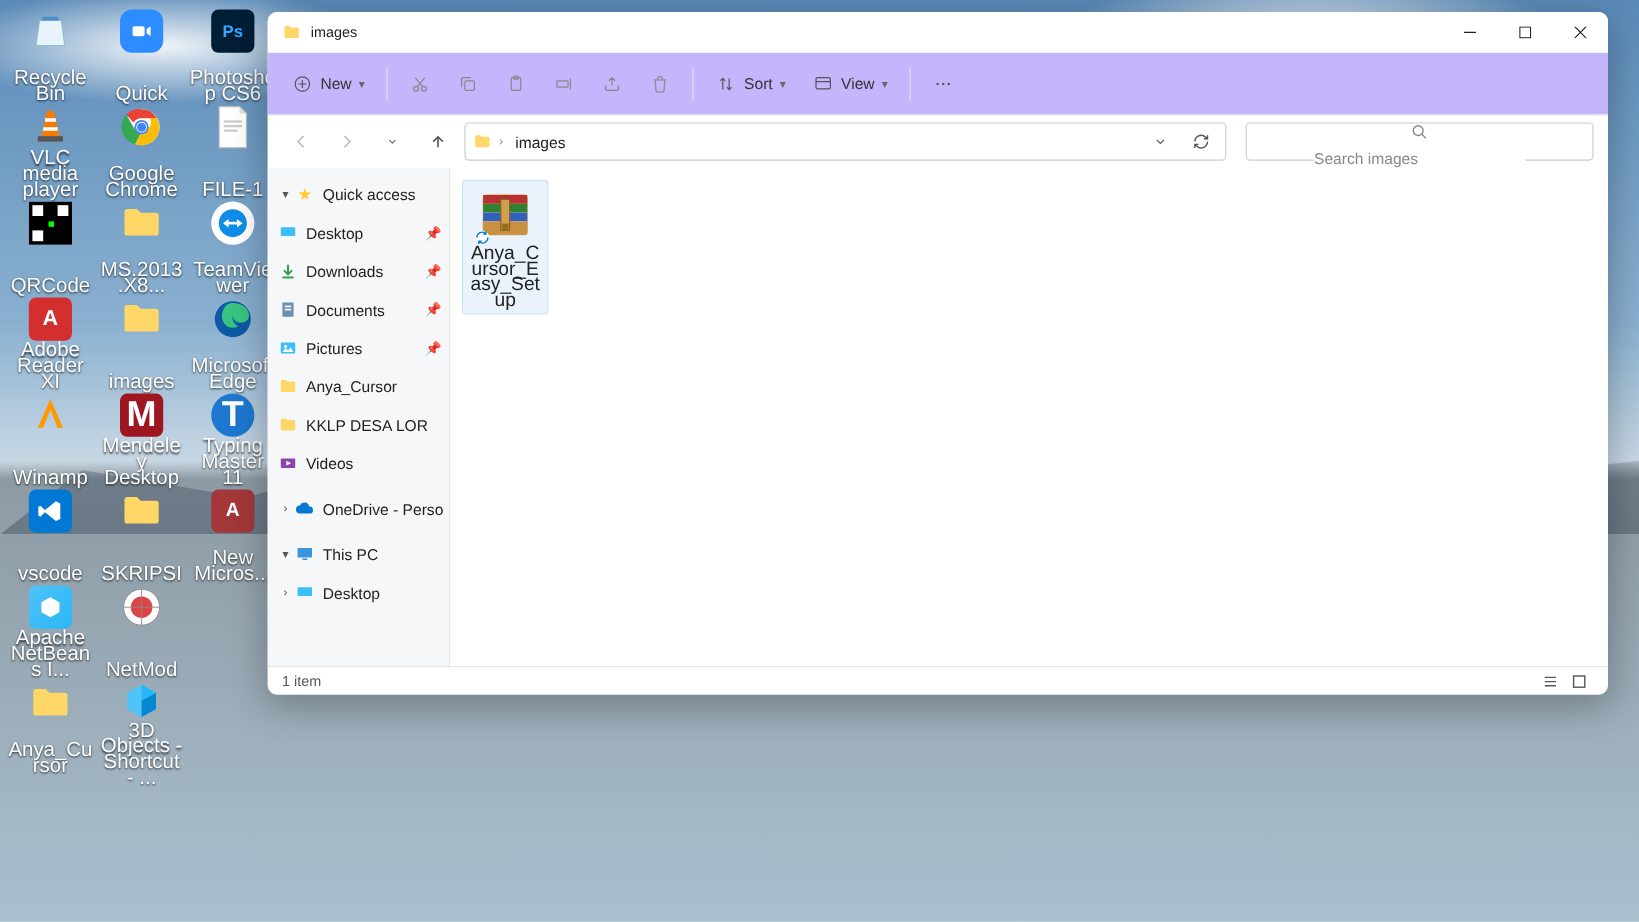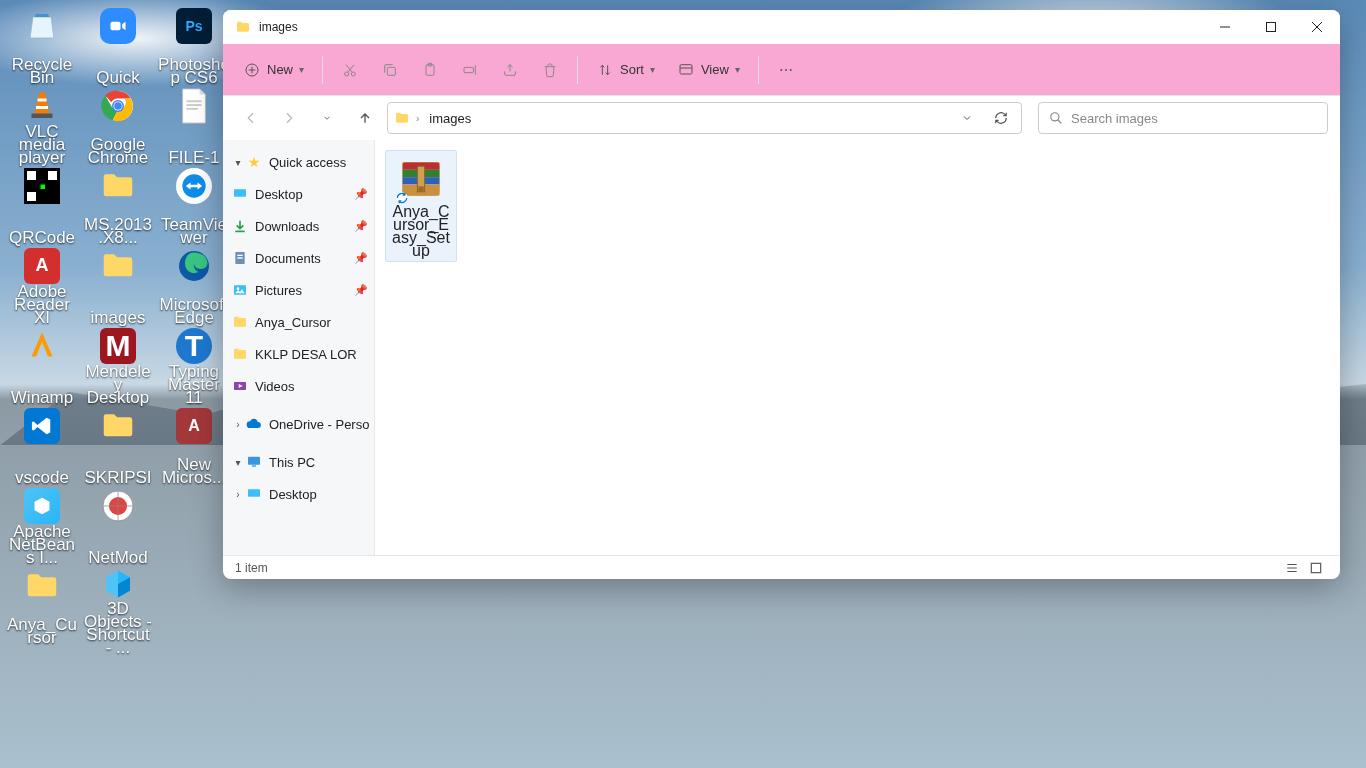--- a/index.html
+++ b/index.html
@@ -26,33 +26,33 @@
 .dicon .ic { width:40px; height:40px; display:flex; align-items:center; justify-content:center; font-size:30px; }
 .dicon .lbl { color:#fff; font-size:17px; text-align:center; line-height:13px; text-shadow:0 1px 2px rgba(0,0,0,.8); max-width:72px; word-wrap:break-word; }
 .ic-generic { width:36px; height:36px; border-radius:6px; }
 
 .win { position:absolute; left:223px; top:10px; width:1117px; height:569px; background:#fff; border-radius:8px; box-shadow:0 8px 32px rgba(0,0,0,.3); display:flex; flex-direction:column; overflow:hidden; }
 .titlebar { height:34px; display:flex; align-items:center; background:#fff; }
 .titlebar .t-icon { width:16px; height:16px; margin:0 8px 0 12px; color:#ffd766; }
 .titlebar .t-text { font-size:12px; color:#222; flex:0 0 auto; }
 .titlebar .spacer { flex:1; }
 .winbtn { width:46px; height:34px; display:flex; align-items:center; justify-content:center; color:#222; cursor:pointer; }
-.ribbon { height:52px; background:#f9a8d4; border-bottom:1px solid #e5e5e5; display:flex; align-items:center; padding:0 10px; gap:2px; }
+.ribbon { height:52px; background:#c4b5fd; border-bottom:1px solid #e5e5e5; display:flex; align-items:center; padding:0 10px; gap:2px; }
 .rbtn { height:36px; padding:0 10px; border-radius:4px; display:flex; align-items:center; gap:6px; color:#333; font-size:13px; cursor:pointer; }
 .rsep { width:1px; height:28px; background:#dcdfe4; margin:0 6px; }
 .ricon { width:18px; height:18px; display:flex; align-items:center; justify-content:center; color:#555; }
 .chev { font-size:10px; color:#666; }
 .navrow { height:44px; display:flex; align-items:center; padding:0 12px; gap:6px; }
 .navbtn { width:32px; height:32px; display:flex; align-items:center; justify-content:center; color:#555; border-radius:4px; cursor:pointer; }
 .navbtn.dis { color:#bbb; cursor:default; }
 .addrbar { flex:1; height:32px; border:1px solid #ccc; border-radius:4px; display:flex; align-items:center; padding:0 6px; gap:6px; }
 .crumb { font-size:13px; color:#222; padding:2px 4px; cursor:pointer; }
 .crumbsep { color:#888; font-size:10px; }
 .addrbtn { width:28px; height:28px; display:flex; align-items:center; justify-content:center; color:#555; cursor:pointer; }
-.searchbox { width:290px; height:32px; border:1px solid #ccc; border-radius:4px; display:flex; align-items:center; padding:0 10px; gap:8px; margin-left:10px; }
+.searchbox { width:290px; height:32px; border:1px solid #ccc; border-radius:4px; display:flex; align-items:center; padding:0 10px; gap:8px; margin-left:10px;flex-direction:column; }
 .searchbox input { border:none; outline:none; font-size:13px; flex:1; color:#333; }
 .searchbox input::placeholder { color:#888; }
 .body { flex:1; display:flex; min-height:0; }
 .side { width:152px; background:#f6f7f9; border-right:1px solid #e8e8e8; overflow:hidden; padding-top:6px; }
 .srow { height:32px; display:flex; align-items:center; padding-left:8px; font-size:13px; color:#222; cursor:pointer; position:relative; white-space:nowrap; overflow:hidden; }
 .srow.header { font-weight:400; }
 .srow.child { }
 .srow .caret { width:14px; text-align:center; color:#555; font-size:10px; }
 .srow .sicon { width:18px; height:18px; margin-right:6px; display:flex; align-items:center; justify-content:center; font-size:14px; }
 .srow .pin { position:absolute; right:6px; color:#aaa; font-size:11px; }

